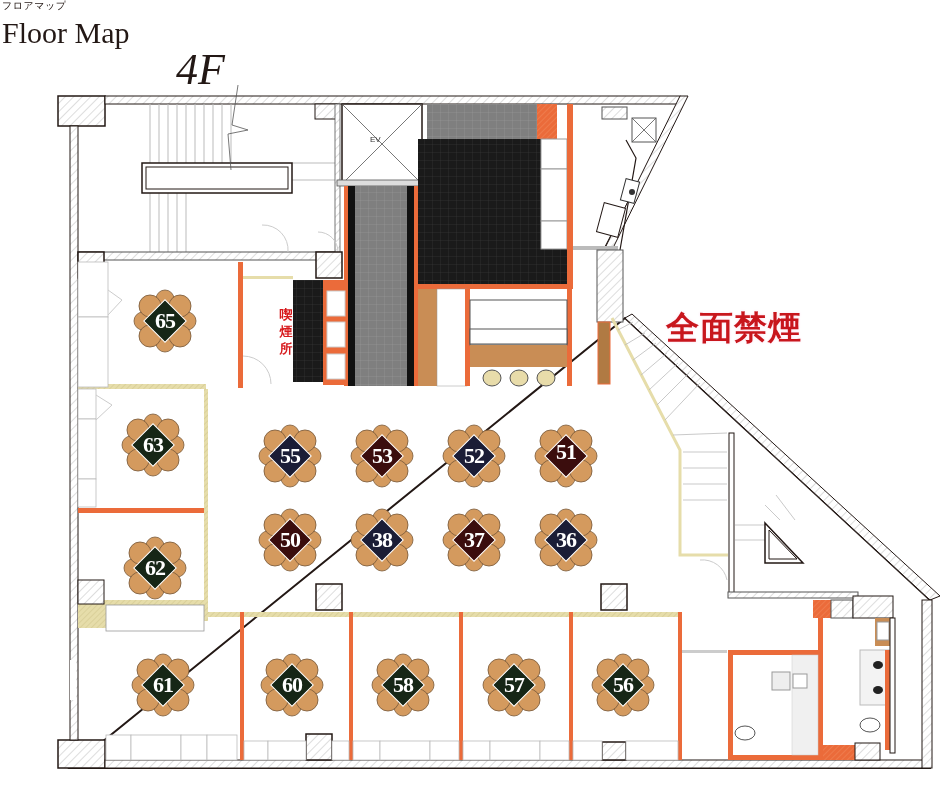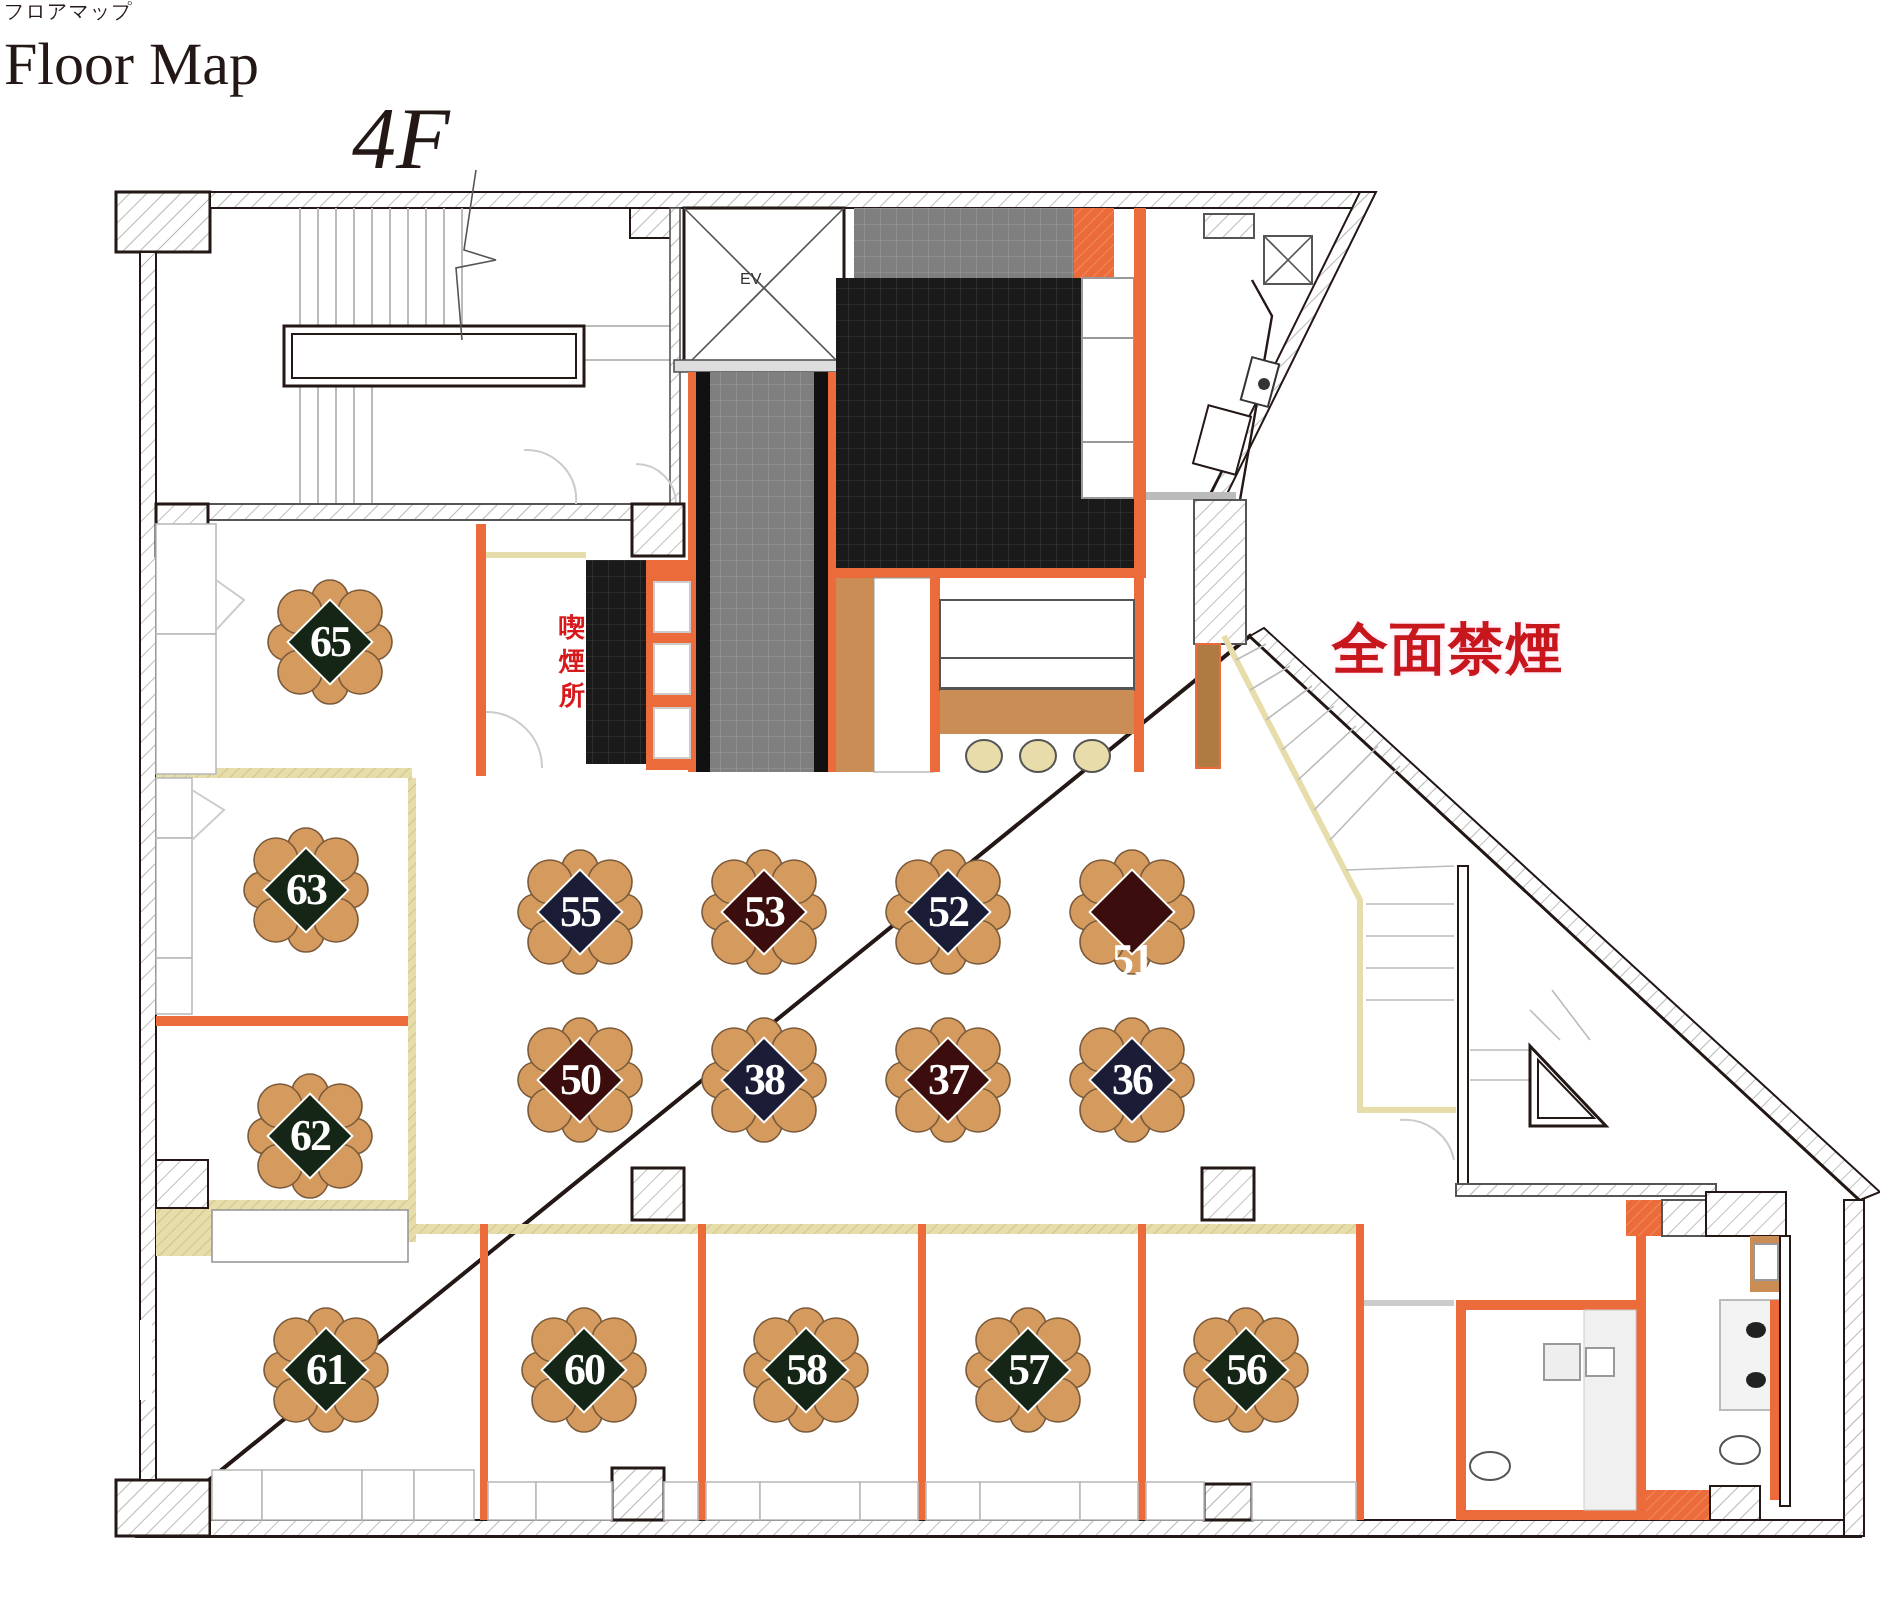--- a/index.html
+++ b/index.html
@@ -4,21 +4,21 @@
 <style>
   html,body{margin:0;padding:0;background:#fff;}
   body{width:940px;height:800px;position:relative;overflow:hidden;font-family:"DejaVu Serif",serif;}
   .kana{position:absolute;left:2px;top:-1px;font-size:10px;color:#231815;font-family:"DejaVu Sans",sans-serif;letter-spacing:0.5px;}
   .title{position:absolute;left:2px;top:16px;font-size:30px;color:#231815;font-family:Liberation Serif, serif;}
   .floor{position:absolute;left:176px;top:8px;font-size:44px;font-style:italic;color:#231815;font-family:"Liberation Serif",serif;margin-top:36px;}
   svg.plan{position:absolute;left:0;top:0;}
   .tbl{position:absolute;width:60px;height:60px;}
   .tbl-num{position:absolute;left:0;top:0;width:60px;height:60px;line-height:60px;text-align:center;color:#fff;font-size:22px;font-family:"Liberation Serif",serif;letter-spacing:-1px;font-weight:bold;}
   .smoke-room{position:absolute;left:258px;top:306px;width:24px;color:#d7191c;font-size:13px;font-weight:bold;line-height:17px;text-align:center;font-family:"DejaVu Serif",serif;margin-left:16px;}
-  .nosmoke{position:absolute;left:666px;top:306px;color:#c8161d;font-size:28px;font-weight:bold;font-family:Liberation Sans, sans-serif;letter-spacing:1px;text-shadow:0 0 3px #fde;}
+  .nosmoke{position:absolute;left:666px;top:306px;color:#c8161d;font-size:33px;font-weight:bold;font-family:Liberation Sans, sans-serif;letter-spacing:1px;text-shadow:0 0 3px #fde;}
   .ev{position:absolute;left:370px;top:135px;font-size:8px;color:#333;font-family:Liberation Sans, sans-serif;}
 </style>
 </head>
 <body>
 
 <div class="kana">フロアマップ</div>
 <div class="title">Floor Map</div>
 <div class="floor">4F</div>
 
 <svg class="plan" width="940" height="800" xmlns="http://www.w3.org/2000/svg">
@@ -314,21 +314,21 @@
   </div>
 <div class="tbl" style="left:260px;top:426px">
     <span class="tbl-num">55</span>
   </div>
 <div class="tbl" style="left:352px;top:426px">
     <span class="tbl-num">53</span>
   </div>
 <div class="tbl" style="left:444px;top:426px">
     <span class="tbl-num">52</span>
   </div>
-<div class="tbl" style="left:536px;top:450px">
+<div class="tbl" style="left:536px;top:422px">
     <span class="tbl-num">51</span>
   </div>
 <div class="tbl" style="left:260px;top:510px">
     <span class="tbl-num">50</span>
   </div>
 <div class="tbl" style="left:352px;top:510px">
     <span class="tbl-num">38</span>
   </div>
 <div class="tbl" style="left:444px;top:510px">
     <span class="tbl-num">37</span>

